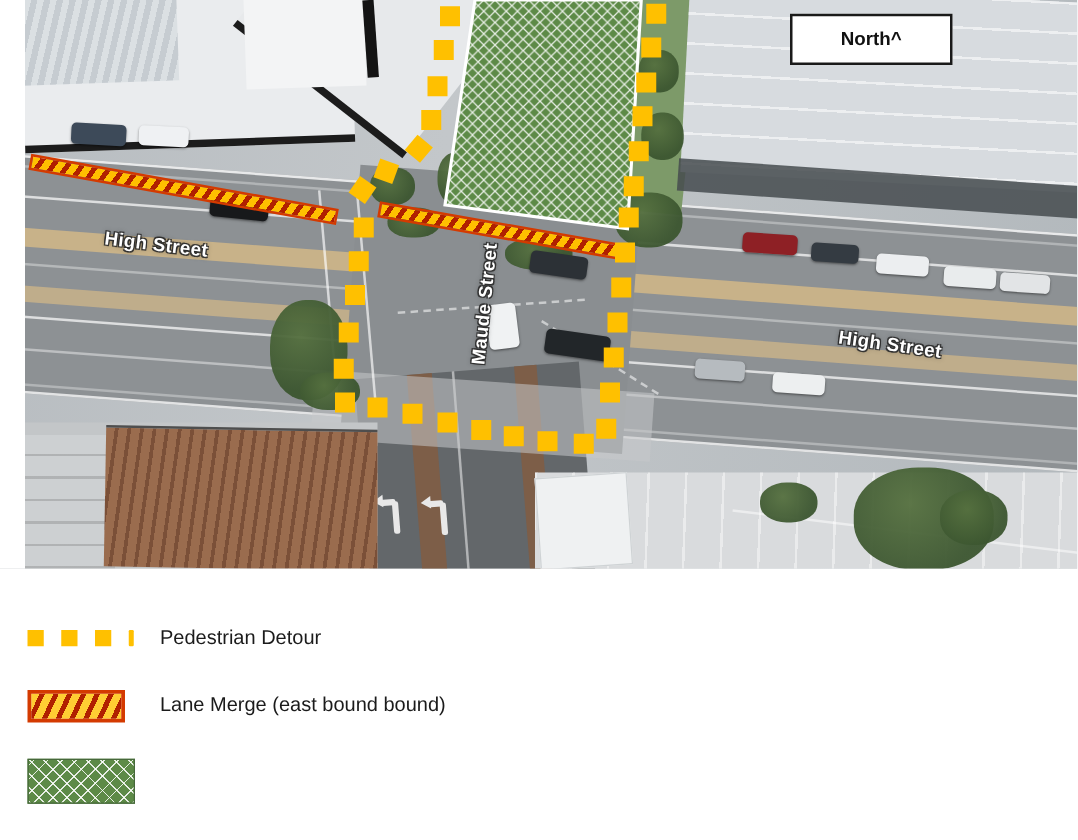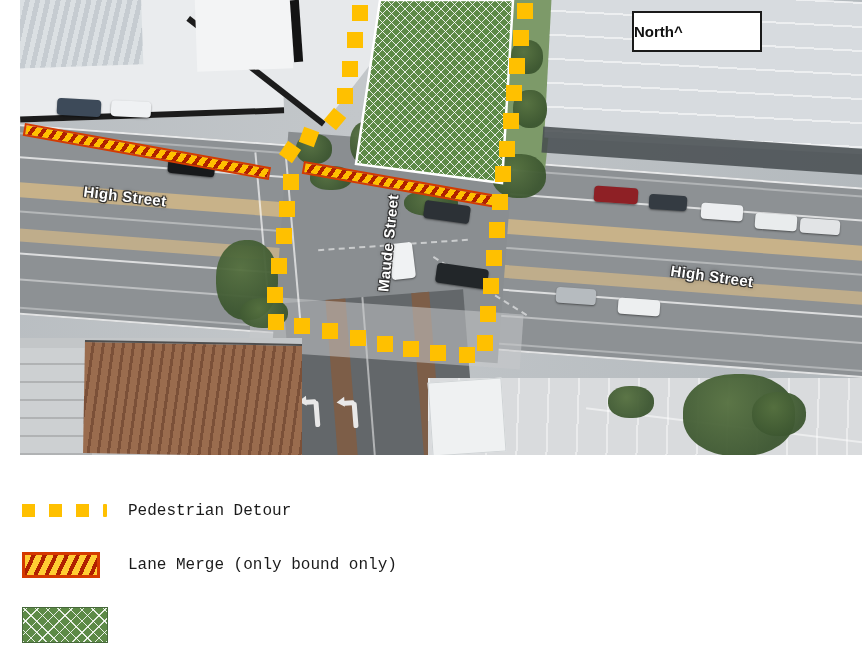--- a/index.html
+++ b/index.html
@@ -74,29 +74,29 @@
   .det-sq{position:absolute;width:16px;height:16px;background:var(--yellow);}
 
   .street-label{position:absolute;color:#ffffff;font-weight:bold;font-size:15px;letter-spacing:.3px;white-space:nowrap;
         text-shadow:-1px -1px 0 rgba(45,45,45,.9),1px -1px 0 rgba(45,45,45,.9),
                     -1px 1px 0 rgba(45,45,45,.9),1px 1px 0 rgba(45,45,45,.9),0 0 4px rgba(0,0,0,.5);}
   .sl-west{left:125px;top:196px;transform:translate(-50%,-50%) rotate(7deg);}
   .sl-maude{left:388px;top:243px;transform:translate(-50%,-50%) rotate(-84deg);}
   .sl-east{left:712px;top:276px;transform:translate(-50%,-50%) rotate(8deg);}
 
   .north-box{position:absolute;left:632px;top:11px;width:130px;height:41px;background:#ffffff;
-        border:2px solid #1a1a1a;display:flex;align-items:center;
+        border:2px solid #1a1a1a;display:flex;align-items:center;justify-content:center;
         font-weight:bold;font-size:15px;color:#111;z-index:60;}
   .left-mask{position:absolute;left:0;top:0;width:20px;height:455px;background:#ffffff;z-index:55;}
 
   
   #legend{position:absolute;left:0;top:455px;width:862px;height:217px;background:#ffffff;}
   .lg-row{position:absolute;left:0;width:862px;}
   .lg-label{position:absolute;left:128px;top:50%;transform:translateY(-50%);
-        font-size:16px;color:#1b1b1b;white-space:nowrap;font-family:Liberation Mono, monospace;}
+        font-size:16px;color:#1b1b1b;white-space:nowrap;}
   .row-detour{top:45px;height:22px;}
   .row-merge{top:95px;height:30px;}
   .row-works{top:150px;height:40px;}
   .lg-sq{position:absolute;top:4px;width:13px;height:13px;background:var(--yellow);}
   .lg-sq.s1{left:22px}.lg-sq.s2{left:49px}.lg-sq.s3{left:76px}
   .lg-bar{position:absolute;left:103px;top:4px;width:4px;height:13px;background:var(--yellow);border-radius:1px;}
   .lg-merge-swatch{position:absolute;left:22px;top:2px;width:78px;height:26px;
         border:3px solid var(--merge-border);
         background:repeating-linear-gradient(115deg,#FFCD33 0 6px,var(--merge-stripe) 6px 10px);}
   .lg-works-swatch{position:absolute;left:22px;top:2px;width:86px;height:36px;
@@ -246,19 +246,19 @@
   <div id="legend">
     <div class="lg-row row-detour">
       <div class="lg-sq s1"></div>
       <div class="lg-sq s2"></div>
       <div class="lg-sq s3"></div>
       <div class="lg-bar"></div>
       <div class="lg-label">Pedestrian Detour</div>
     </div>
     <div class="lg-row row-merge">
       <div class="lg-merge-swatch"></div>
-      <div class="lg-label">Lane Merge (only bound only)</div>
+      <div class="lg-label">Lane Merge (east bound bound)</div>
     </div>
     <div class="lg-row row-works">
       <div class="lg-works-swatch"></div>
     </div>
   </div>
 </div>
 
 </body></html>

